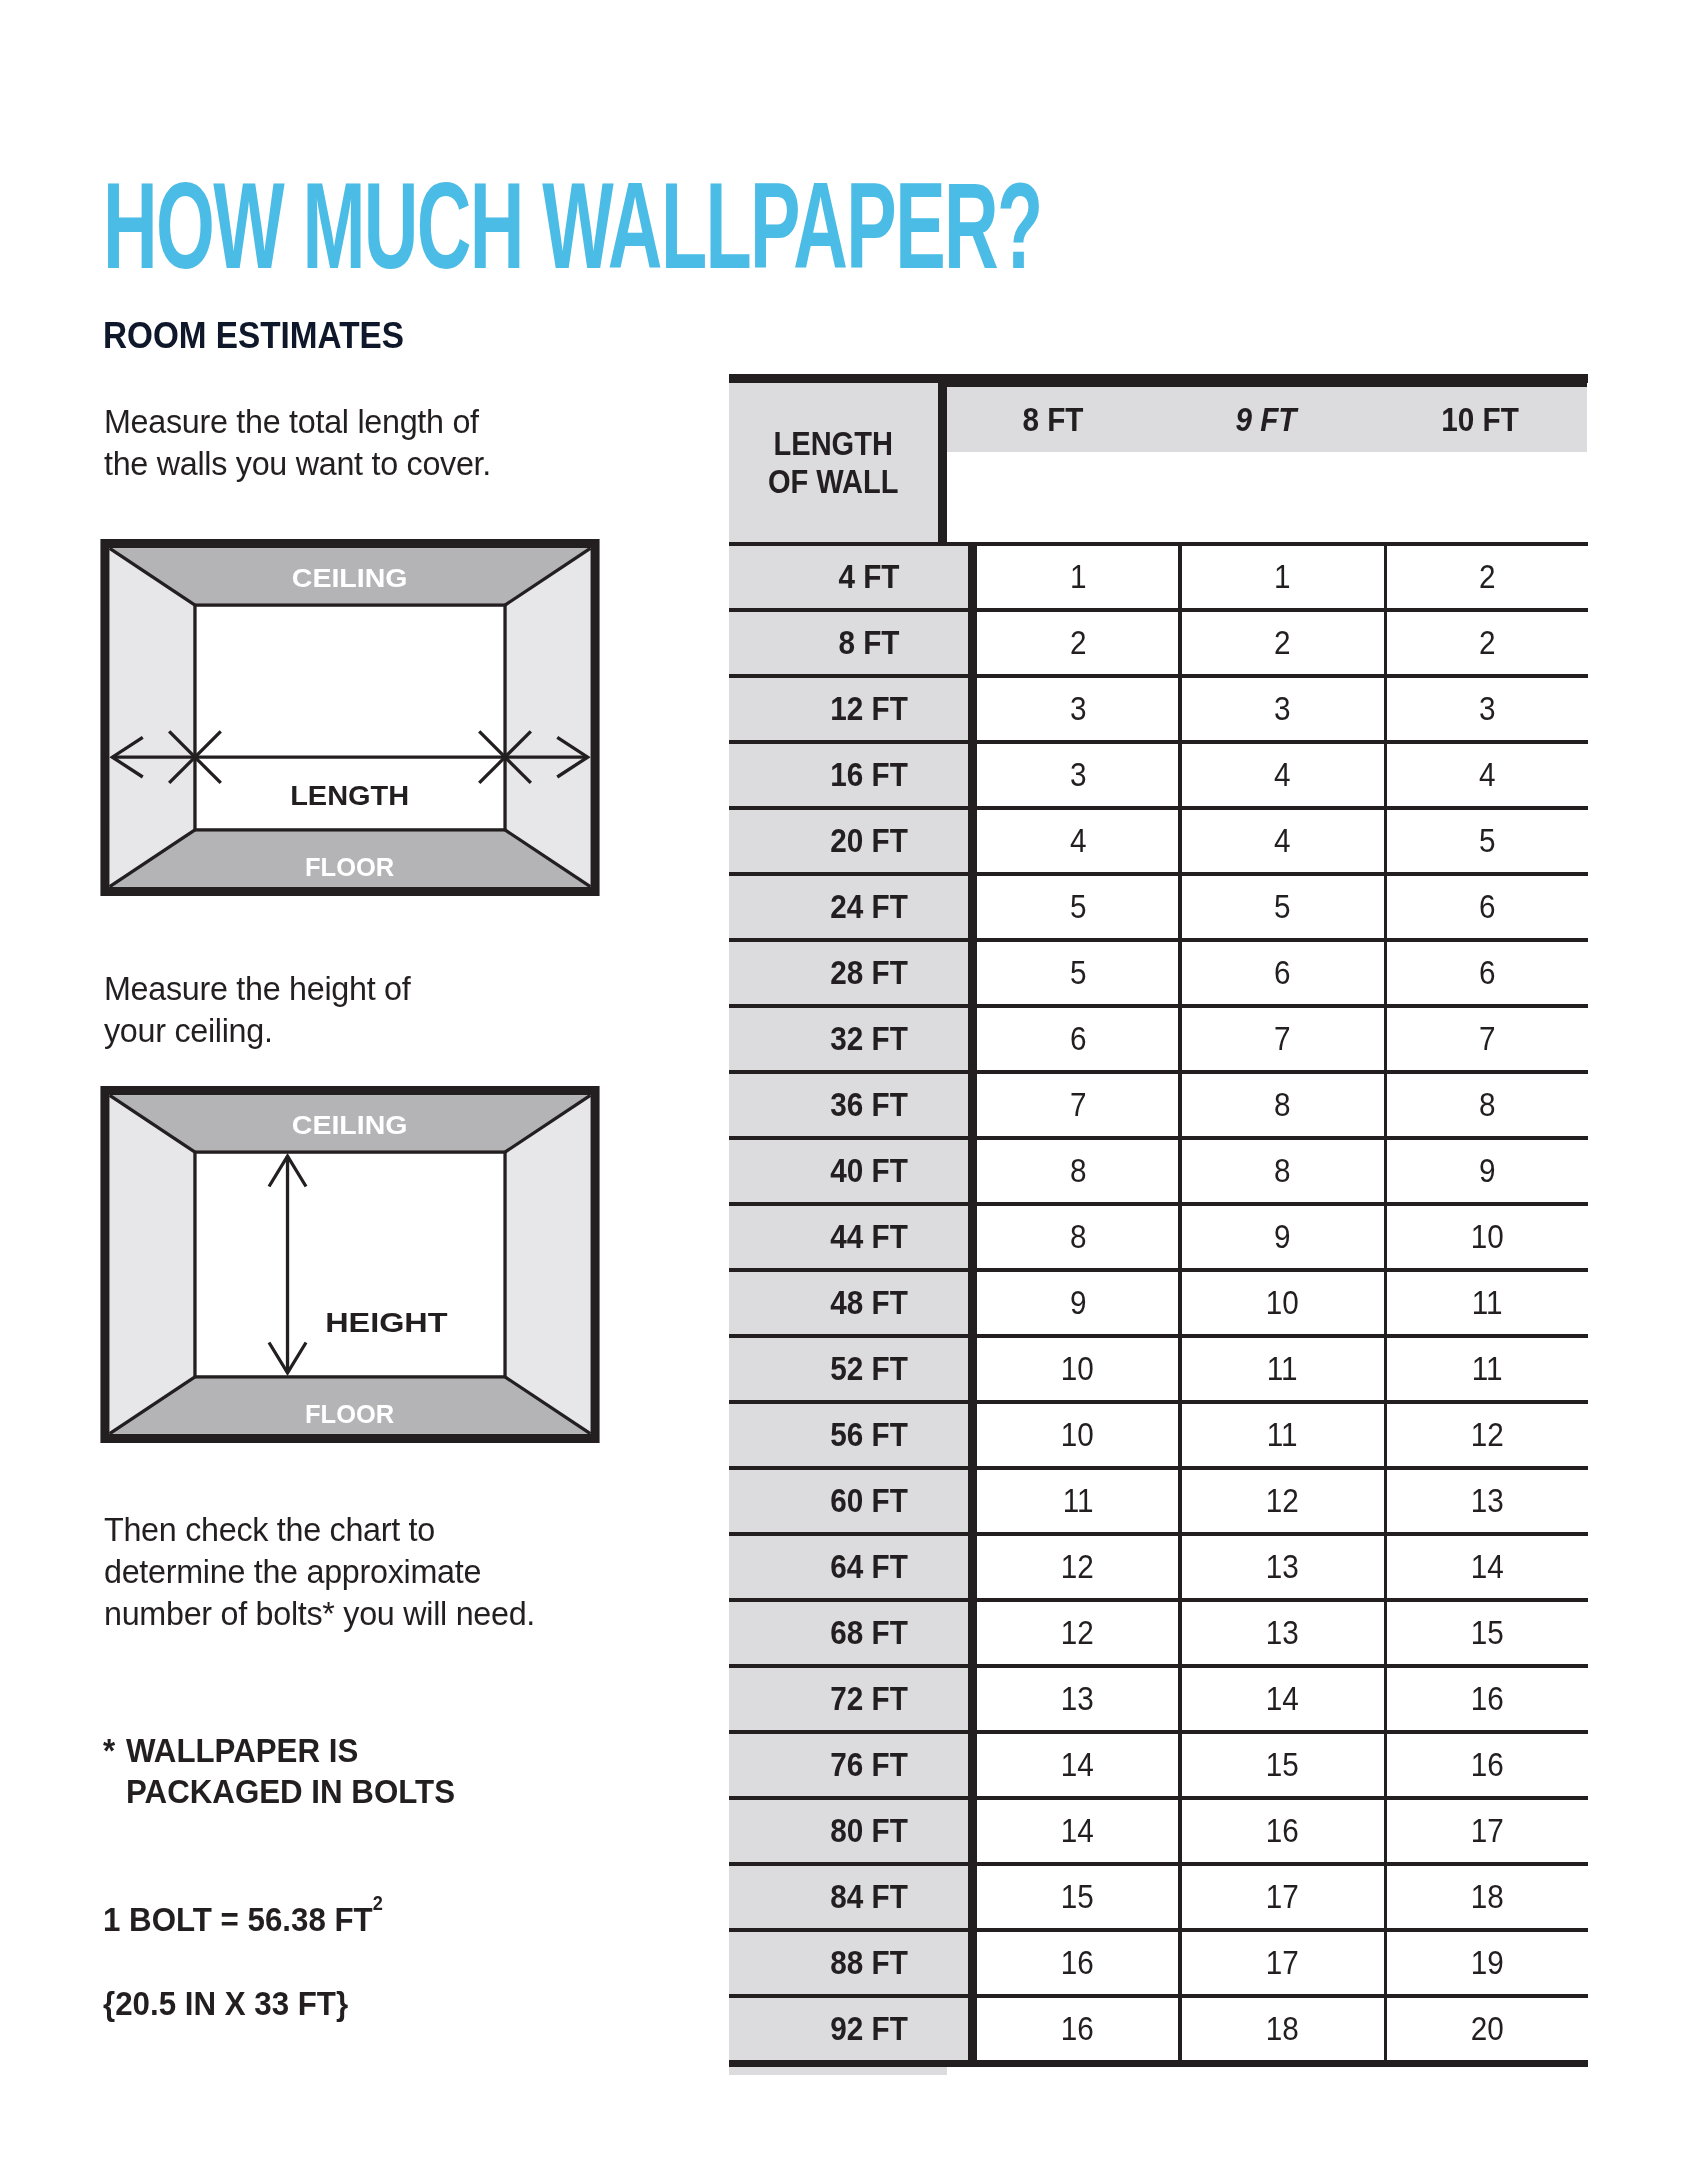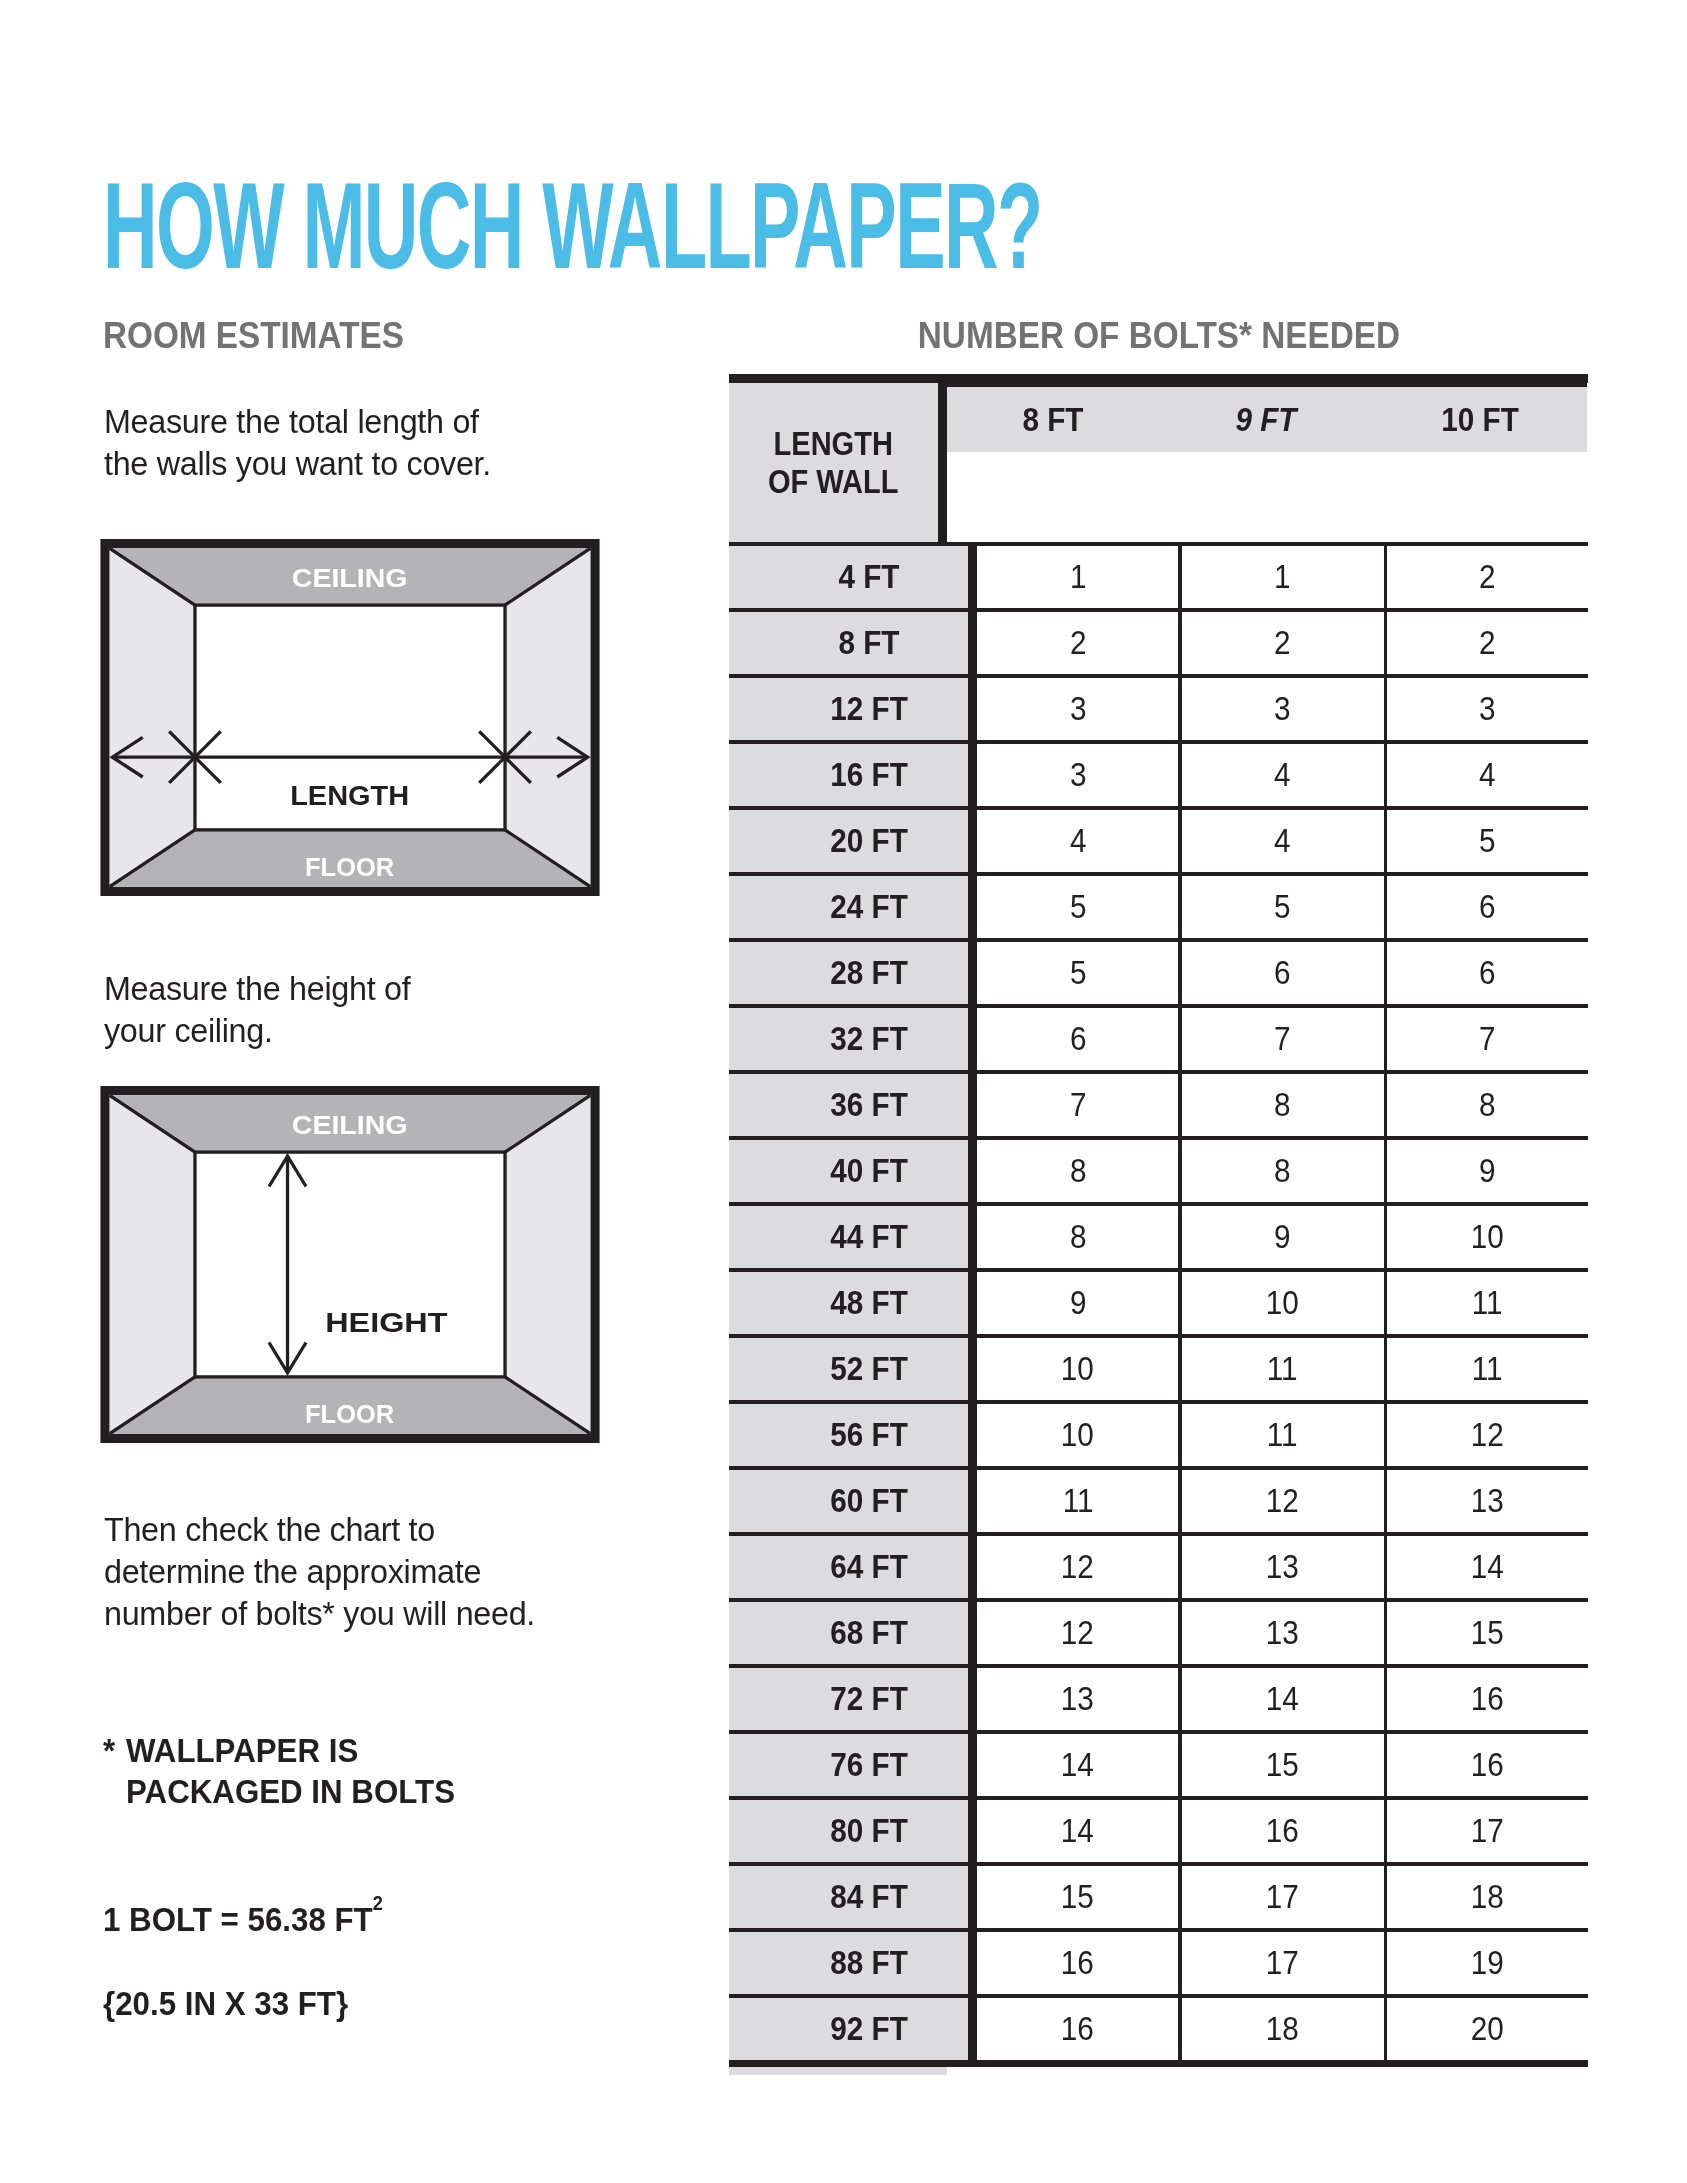--- a/index.html
+++ b/index.html
@@ -10,21 +10,21 @@
   }
   .abs { position:absolute; }
 
   
   .page-title {
     left:103px; top:165px; font-size:122px; font-weight:bold; line-height:1;
     color:#4ABCE5; letter-spacing:-2.6px; white-space:nowrap;
     transform:scaleX(0.62); transform-origin:0 0;
   }
   .blue-head {
-    font-size:37px; font-weight:bold; color:#737373; line-height:1.1; white-space:nowrap;
+    font-size:37px; font-weight:bold; color:#0f172a; line-height:1.1; white-space:nowrap;
   }
   .blue-head > span { display:inline-block; transform:scaleX(0.9); }
   .left-head { left:103px; top:316px; transform-origin:0 0; }
   .left-head > span { transform-origin:0 50%; }
   .table-head { left:729px; top:316px; width:859px; text-align:center; }
   .table-head > span { transform-origin:50% 50%; }
 
   
   .copy {
     font-size:34px; line-height:42px; white-space:pre-line;
@@ -172,23 +172,20 @@
     <span class="star">*</span>
     <span class="fn1text">WALLPAPER IS
 PACKAGED IN BOLTS</span>
   </div>
 
   <div class="abs fn2">
     <div><span>1 BOLT = 56.38 FT</span><sup>2</sup></div>
     <div>{20.5 IN X 33 FT}</div>
   </div>
 
-  <div class="abs blue-head table-head">
-    <span>NUMBER OF BOLTS* NEEDED</span>
-  </div>
 
   <div class="abs bolt-table">
     <div class="topbar"></div>
 
     <div class="thead">
       <div class="hleft">
         <span>LENGTH
 OF WALL</span>
       </div>
       <div class="vthick"></div>

